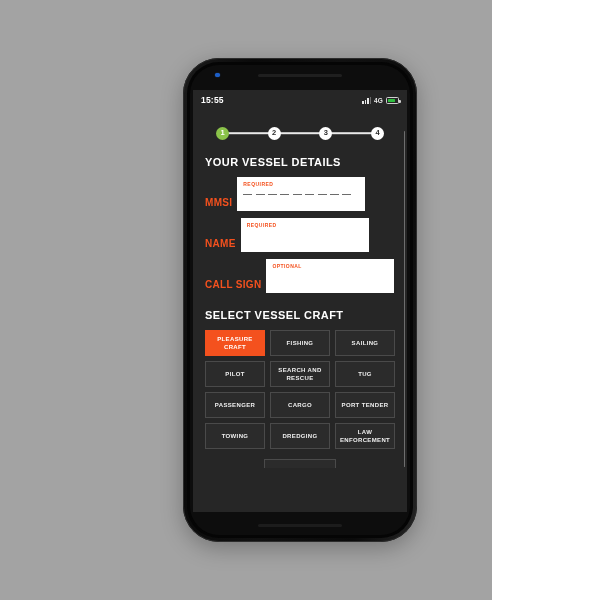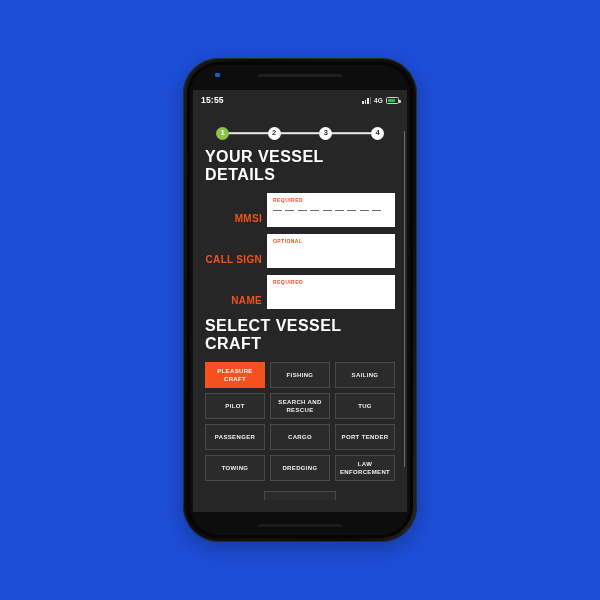--- a/index.html
+++ b/index.html
@@ -2,21 +2,21 @@
 <html><head>
 <meta charset="utf-8">
 <style>
   * { margin:0; padding:0; box-sizing:border-box; }
   html, body {
     width:600px; height:600px;
     background:#ffffff;
     font-family:"Liberation Sans", sans-serif;
     overflow:hidden;
   }
-  #stage { position:relative; width:600px; height:600px; background:#1d4ed8; }
+  #stage { position:relative; width:492px; height:600px; background:#a3a3a3; }
 
   
   .phone-shadow{
     position:absolute; left:183px; top:58px; width:234px; height:484px;
     border-radius:36px;
     box-shadow:0 6px 22px rgba(0,0,0,.28);
     background:#0c0c0c;
   }
   .phone-body{
     position:absolute; left:183px; top:58px; width:234px; height:484px;
@@ -100,28 +100,28 @@
     width:13px; height:13px; border-radius:50%;
     background:#fff; color:#2b2b2b;
     font-size:7.5px; font-weight:bold;
     display:flex; align-items:center; justify-content:center;
     line-height:1;
   }
   .step.active{ background:#8BC34A; color:#ffffff; }
 
   
   .section-title{
-    color:#ffffff; font-size:16px; font-weight:bold;
-    letter-spacing:.45px; margin-top:8px;
+    color:#ffffff; font-size:11px; font-weight:bold;
+    letter-spacing:.45px; margin-top:16px;
   }
 
   
   .form{ margin-top:9px; }
   .row{
-    display:flex; align-items:flex-end; justify-content:flex-end;
+    display:flex; align-items:flex-end; justify-content:flex-start;
     margin-bottom:7px;
   }
   .row-label{
     color:#F4511E; font-size:10px; font-weight:bold;
     letter-spacing:.3px; padding-right:5px; padding-bottom:3px;
     white-space:nowrap; text-align:right;
   }
   .field{
     width:128px; height:34px; background:#ffffff;
     padding:4px 6px 0 6px;
@@ -212,30 +212,30 @@
                 <i></i>
                 <i></i>
                 <i></i>
                 <i></i>
                 <i></i>
             </div>
           </div>
         </div>
 
         <div class="row">
+          <div class="row-label">NAME</div>
+          <div class="field">
+            <div class="field-tag">REQUIRED</div>
+          </div>
+        </div>
+
+        <div class="row">
           <div class="row-label">CALL SIGN</div>
           <div class="field">
             <div class="field-tag">OPTIONAL</div>
-          </div>
-        </div>
-
-        <div class="row">
-          <div class="row-label">NAME</div>
-          <div class="field">
-            <div class="field-tag">REQUIRED</div>
           </div>
         </div>
 
       </div>
 
       <div class="section-title">SELECT VESSEL CRAFT</div>
 
       <div class="grid">
         <div class="vtype selected">PLEASURE CRAFT</div>
         <div class="vtype">FISHING</div>

